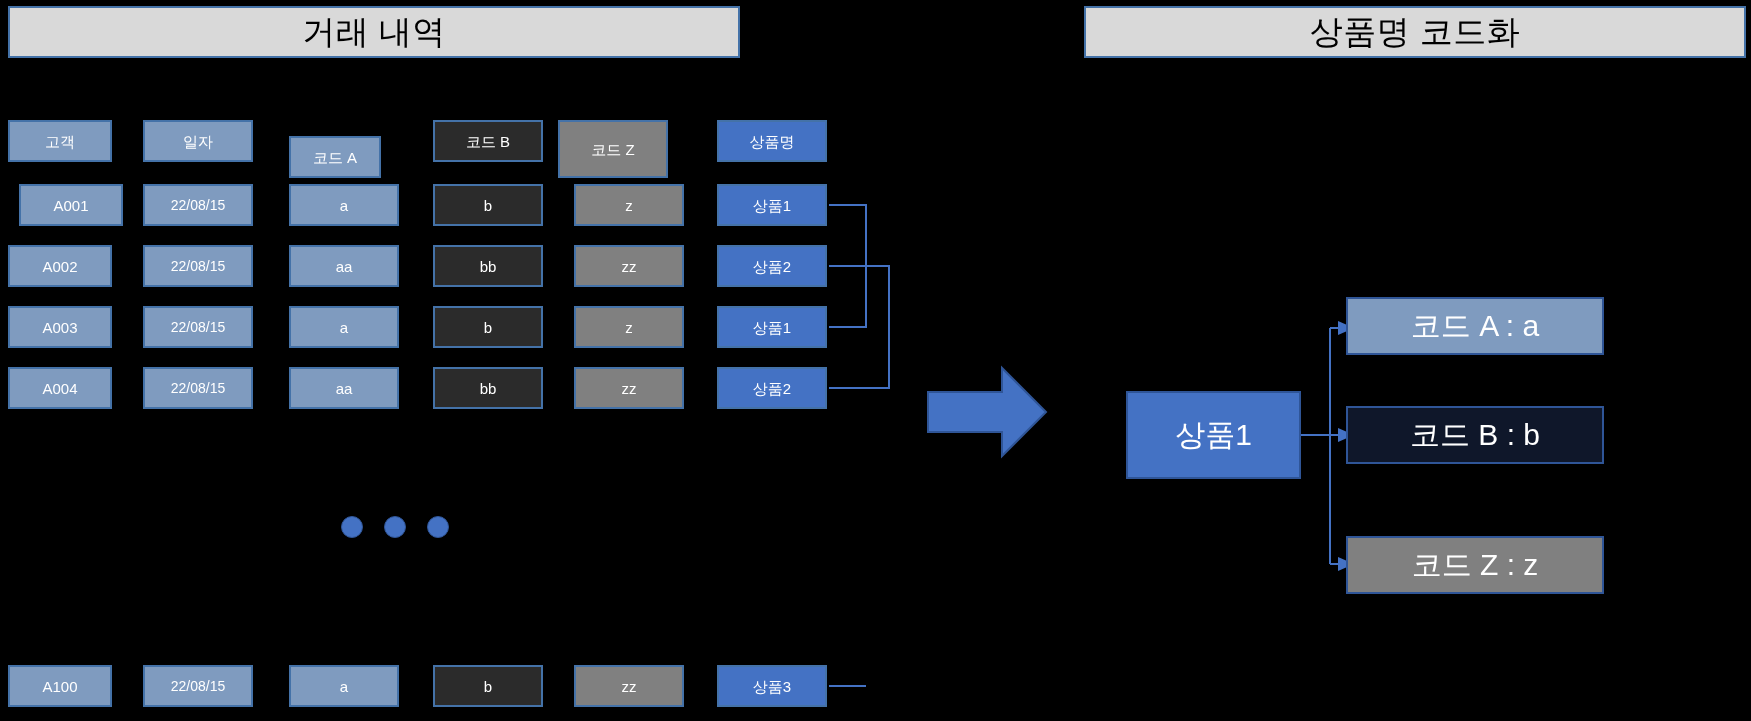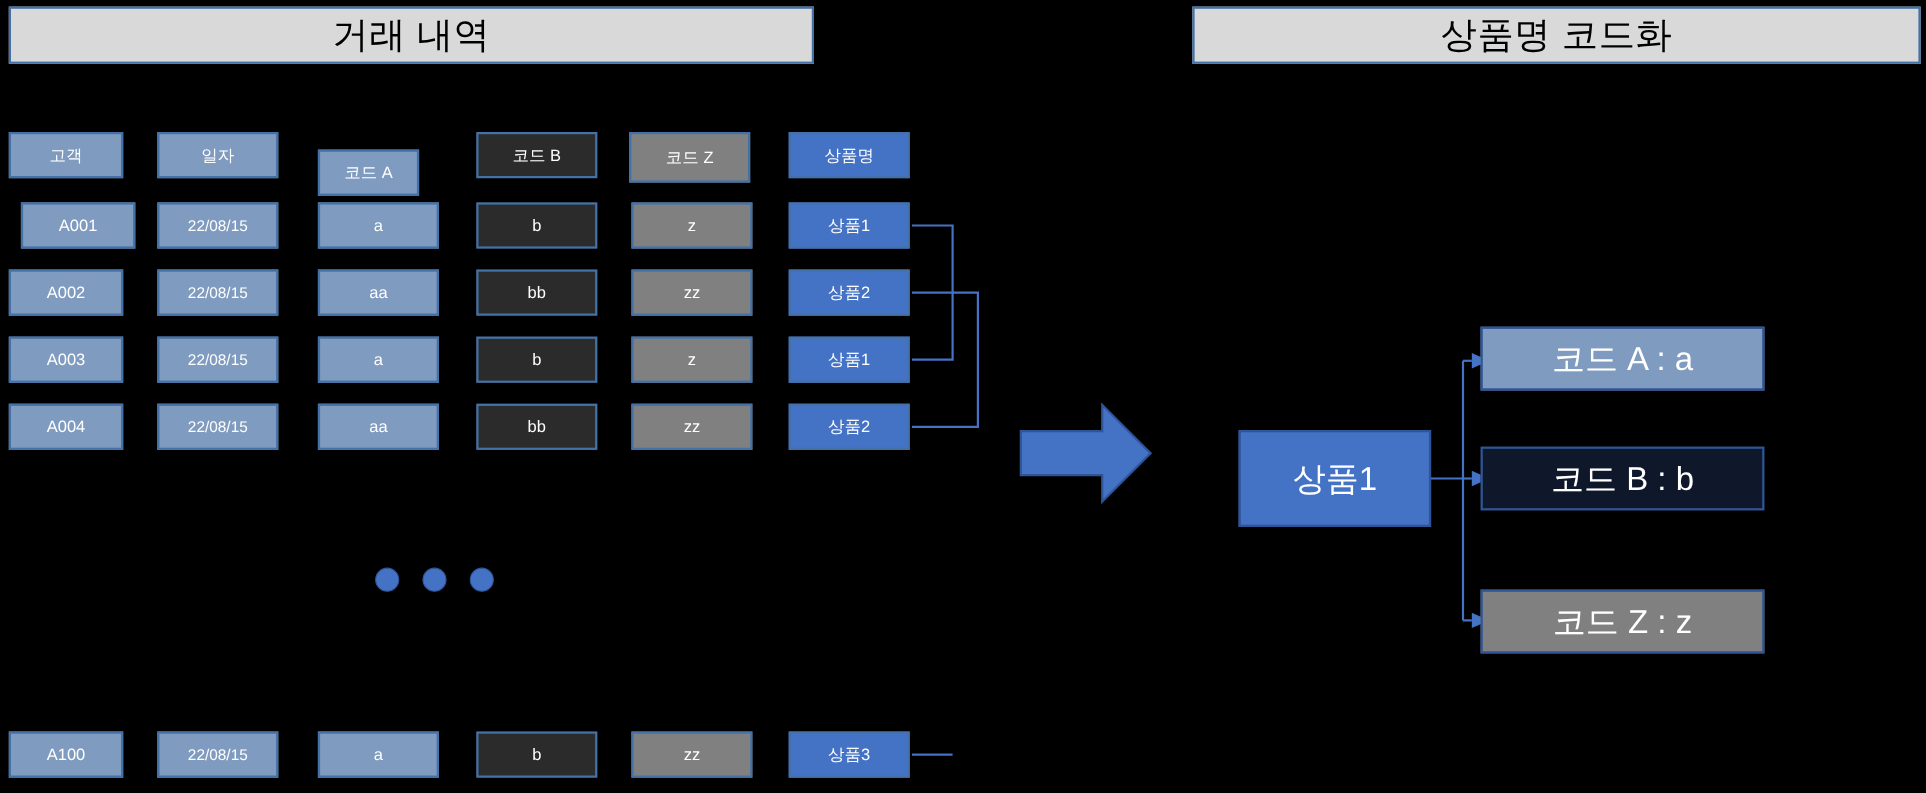--- a/index.html
+++ b/index.html
@@ -100,21 +100,21 @@
 <div class="stage">
 
   <div class="banner" id="banner-left">거래 내역</div>
 
   <div class="banner" id="banner-right">상품명 코드화</div>
 
   <div class="cell tone-steel" style="left:8px;   top:120px; width:104px; height:42px;">고객</div>
   <div class="cell tone-steel" style="left:143px; top:120px; width:110px; height:42px;">일자</div>
   <div class="cell tone-steel" style="left:289px; top:120px; width:92px; height:42px;margin-top:16px;">코드 A</div>
   <div class="cell tone-dark" style="left:433px; top:120px; width:110px; height:42px;">코드 B</div>
-  <div class="cell tone-gray" style="left:572px; top:120px; width:110px; height:46px;">코드 Z</div>
+  <div class="cell tone-gray" style="left:558px; top:120px; width:110px; height:58px;">코드 Z</div>
   <div class="cell tone-accent" style="left:717px; top:120px; width:110px; height:42px;">상품명</div>
 
   <div class="cell tone-steel" style="left:19px;   top:184px; width:104px; height:42px;">A001</div>
   <div class="cell tone-steel date" style="left:143px; top:184px; width:110px; height:42px;">22/08/15</div>
   <div class="cell tone-steel" style="left:289px; top:184px; width:110px; height:42px;">a</div>
   <div class="cell tone-dark" style="left:433px; top:184px; width:110px; height:42px;">b</div>
   <div class="cell tone-gray" style="left:574px; top:184px; width:110px; height:42px;">z</div>
   <div class="cell tone-accent" style="left:717px; top:184px; width:110px; height:42px;">상품1</div>
 
   <div class="cell tone-steel" style="left:8px;   top:245px; width:104px; height:42px;">A002</div>

